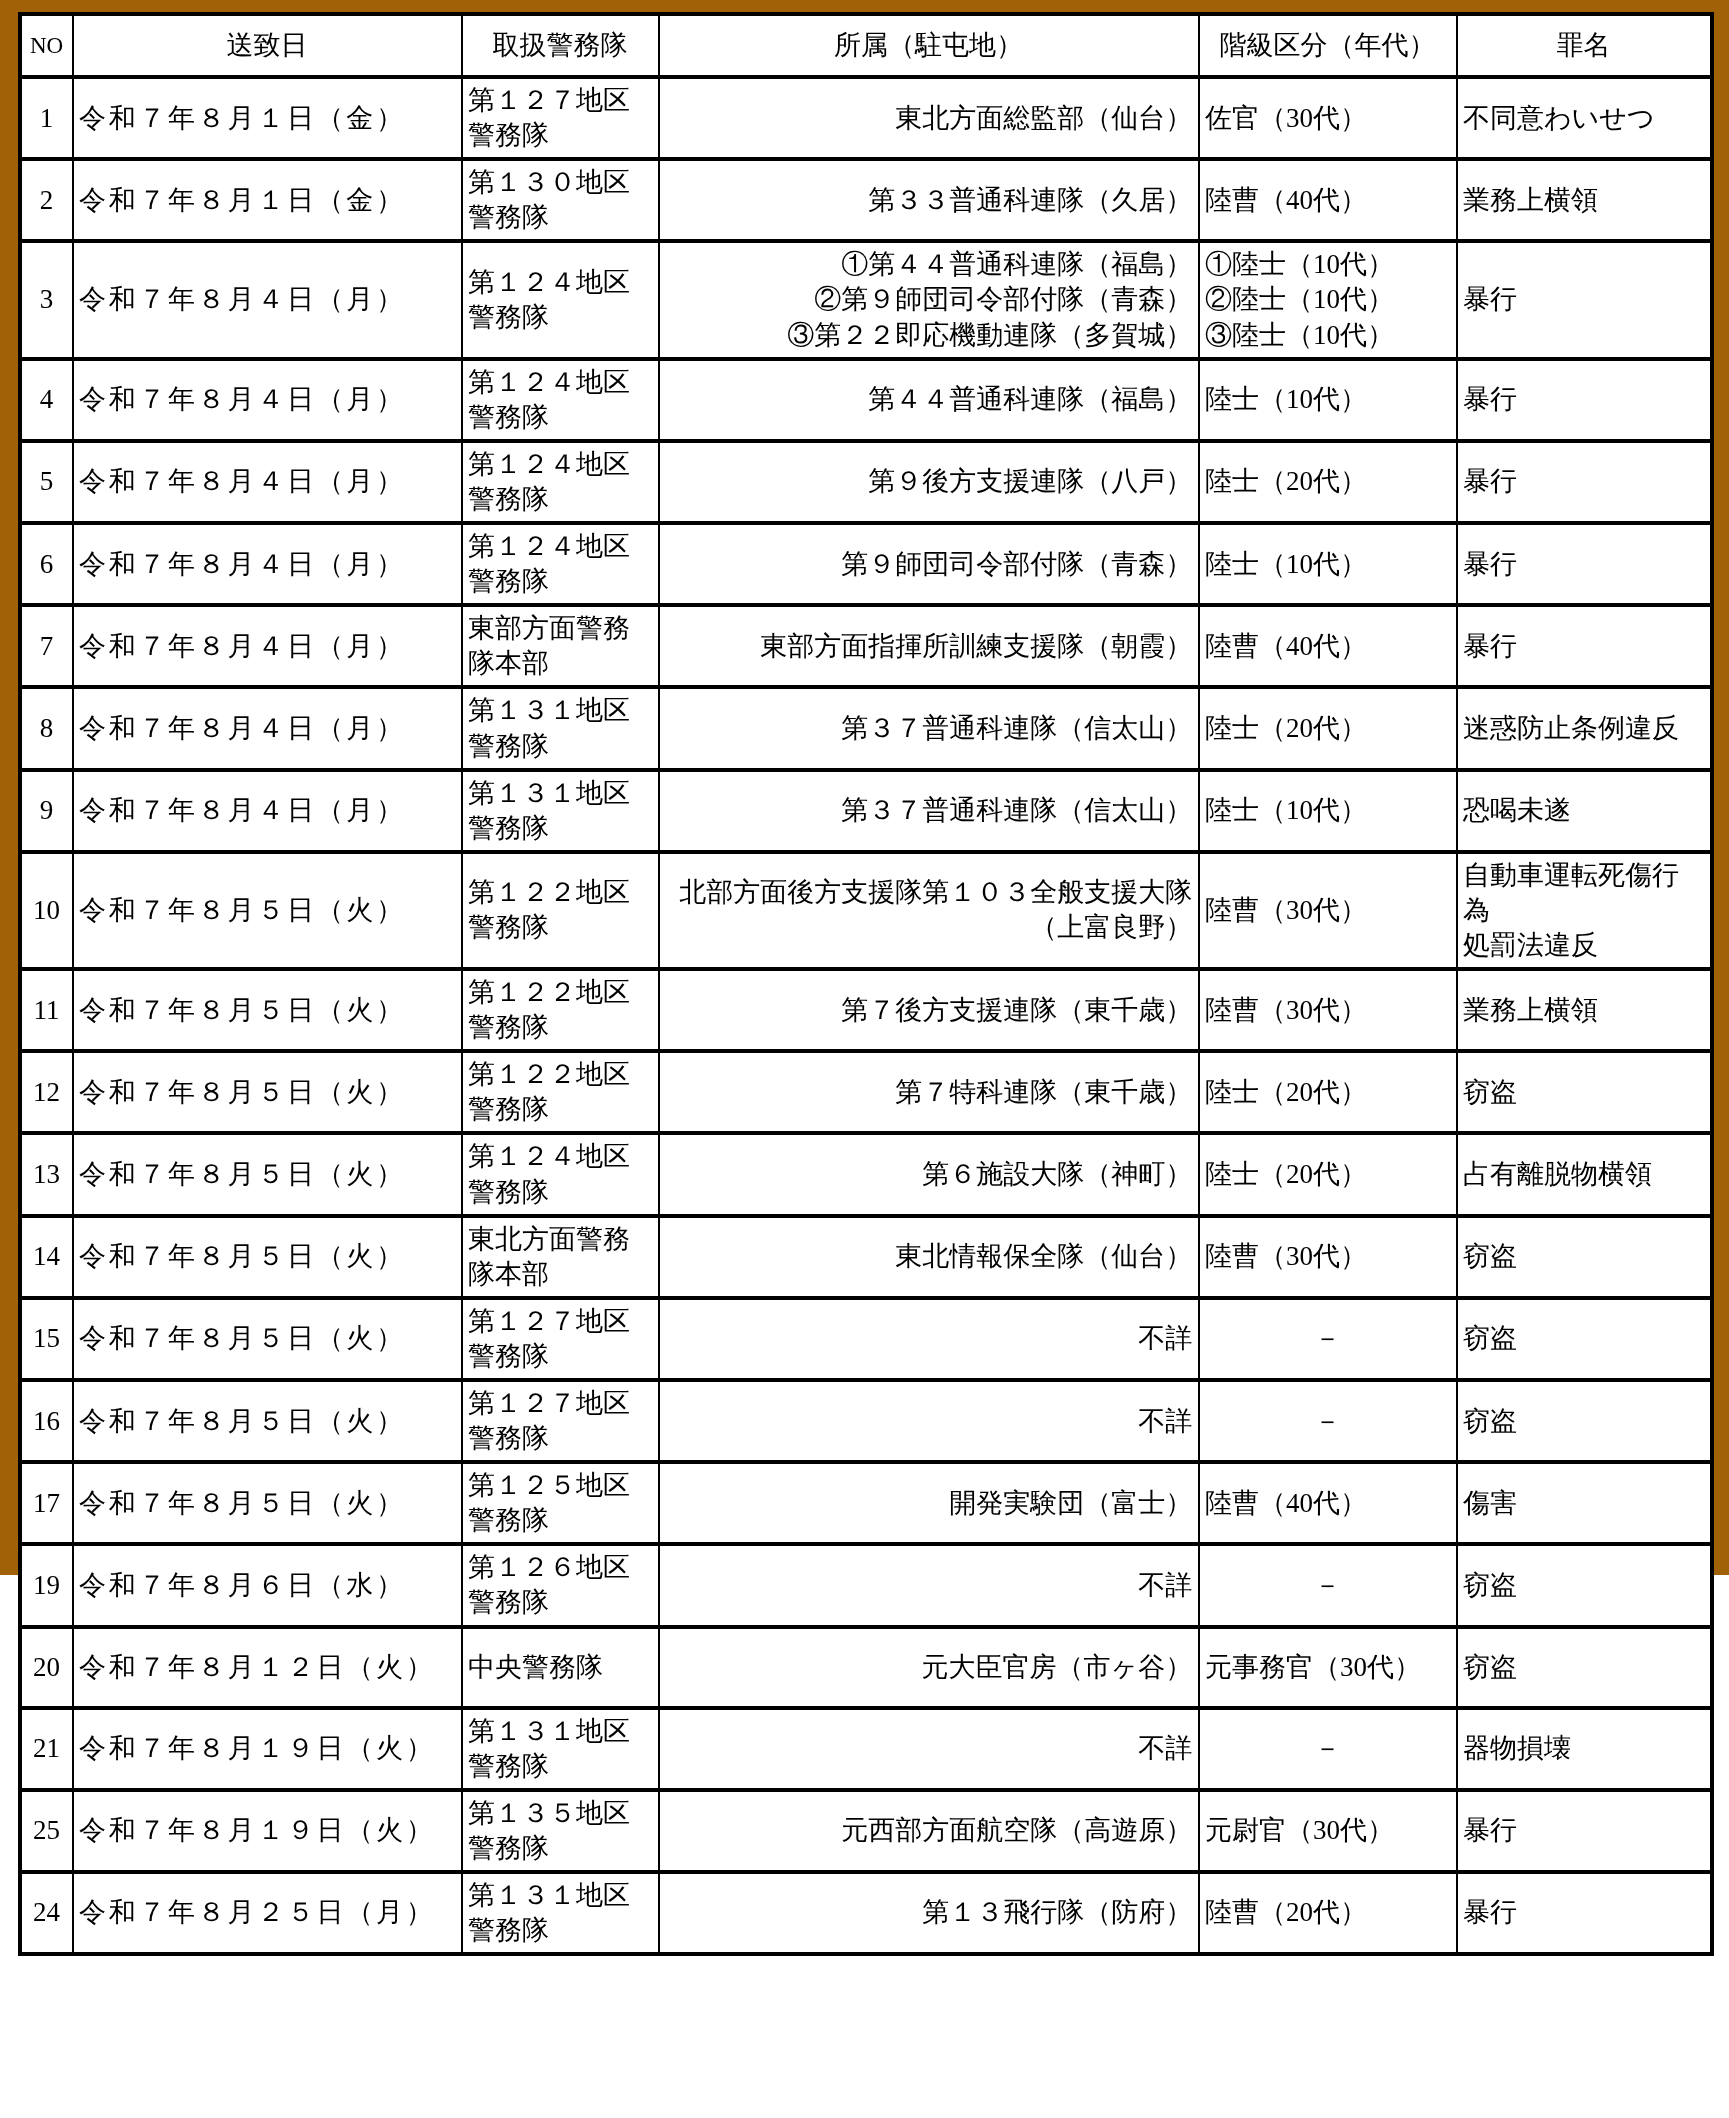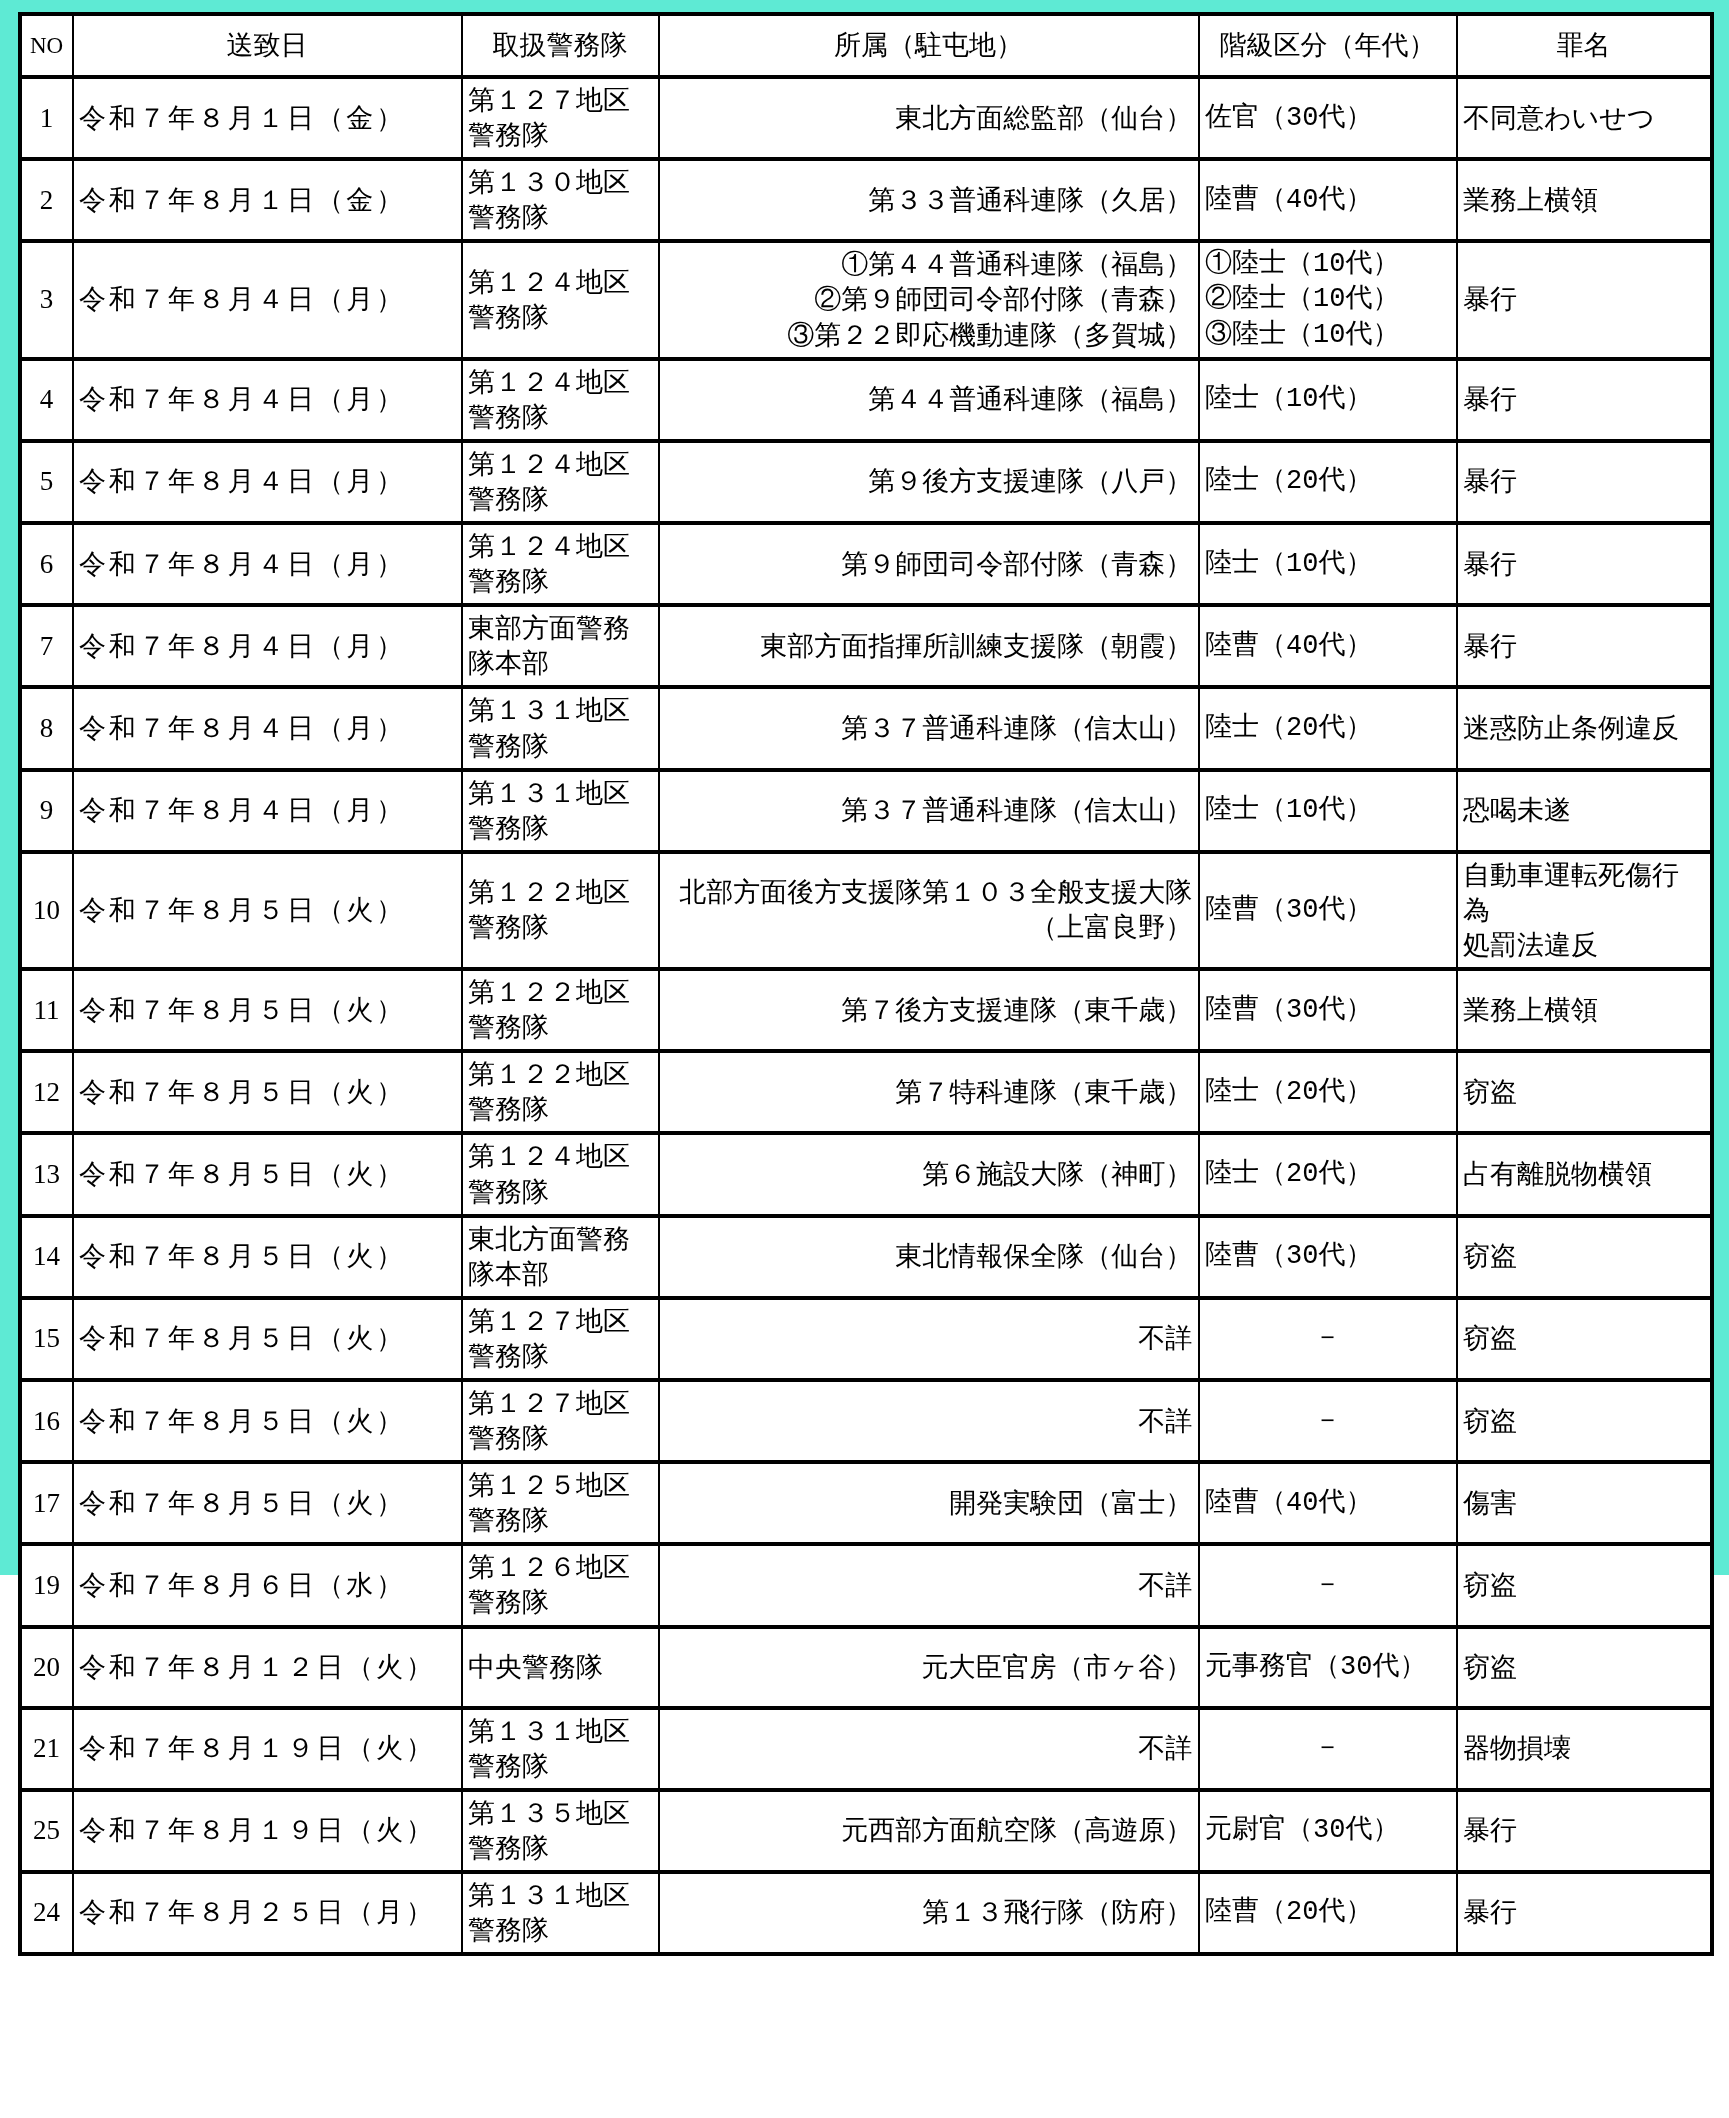--- a/index.html
+++ b/index.html
@@ -8,21 +8,21 @@
     width: 1729px;
     height: 2119px;
     background: #ffffff;
     font-family: "Liberation Serif", "DejaVu Serif", serif;
     color: #000000;
   }
   .page {
     position: relative;
     width: 1729px;
     height: 1575px;
-    background: #5eead4;
+    background: #a16207;
   }
   table.case-table {
     position: absolute;
     left: 17.6px;
     top: 12px;
     width: 1693px;
     border-collapse: collapse;
     table-layout: fixed;
     background: #ffffff;
   }
@@ -64,21 +64,21 @@
     font-size: 26px;
     padding: 0;
   }
   td.c-date {
     padding-left: 9.5px;
     letter-spacing: 2.7px;
     white-space: nowrap;
   }
   td.c-unit  { padding-left: 6.8px; }
   td.c-aff   { padding-left: 6.8px; text-align: right; }
-  td.c-rank  { padding-left: 6.8px; font-family: Liberation Mono, monospace; }
+  td.c-rank  { padding-left: 6.8px; }
   td.c-crime { padding-left: 6.8px; }
   td.center-dash { text-align: center; padding-left: 0; }
 </style>
 </head>
 <body>
 
 <div class="page">
   <table class="case-table">
     <colgroup>
       <col class="c-no">

